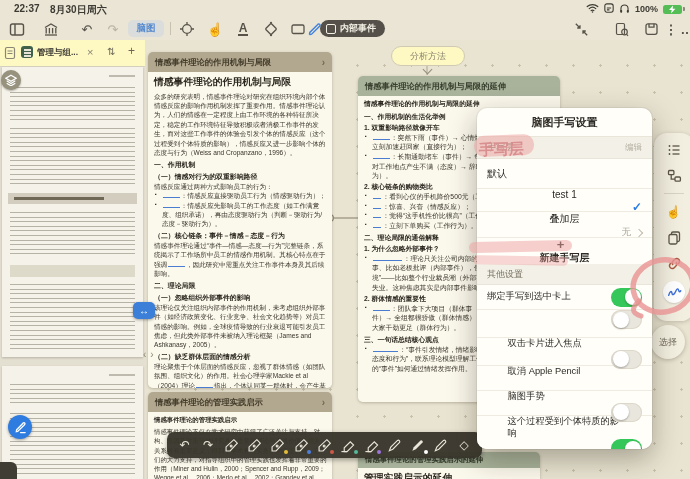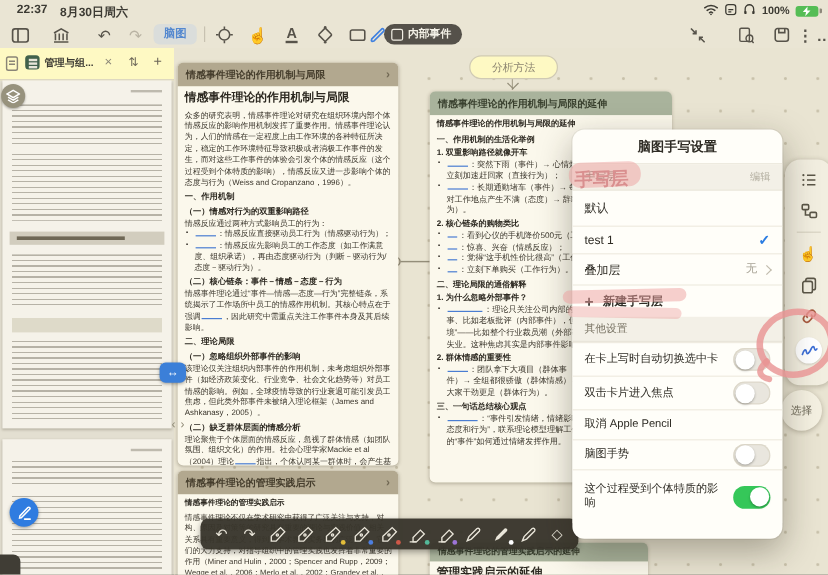--- a/index.html
+++ b/index.html
@@ -95,21 +95,21 @@
   .pdot{position:absolute;width:4px;height:4px;border-radius:50%;right:-1.5px;bottom:-0.5px;}
   
   .popup{position:absolute;left:477px;top:108px;width:175px;height:341px;background:#fffef9;border-radius:10px;
     box-shadow:0 10px 28px rgba(40,35,20,.35),0 0 0 1px rgba(0,0,0,.05);z-index:6;display:flex;flex-direction:column;overflow:hidden;}
   .pp-title{flex:none;height:28px;display:flex;align-items:center;justify-content:center;font-size:11px;font-weight:700;
     color:#2e2b24;border-bottom:1px solid #e9e5d9;}
   .pp-sec{flex:none;background:#f3f0e7;display:flex;align-items:center;padding:0 10px;font-size:9px;color:#787263;
     border-bottom:1px solid #e9e5da;}
   .pp-edit{margin-left:auto;color:#b5b0a2;font-size:8.5px;}
   .pp-row{flex:none;display:flex;align-items:center;padding:0 10px;font-size:10px;color:#2e2b24;background:#fffef9;}
-  .pp-row.bt{border-top:1px solid #efebe0;}
+  .pp-row.bt{border-top:1px solid #efebe0;flex-direction:column;}
   .check{margin-left:auto;color:#2a7ce2;font-weight:700;font-size:12px;}
   .pp-val{margin-left:auto;display:flex;align-items:center;color:#a8a396;font-size:9.5px;}
   .chev-r{display:inline-block;width:5px;height:5px;border-top:1.4px solid #c0bbac;border-right:1.4px solid #c0bbac;
     transform:rotate(45deg);margin-left:5px;}
   .plus{font-size:13px;font-weight:700;margin-right:8px;color:#33302a;line-height:1;}
   .pp-tgl{font-size:9.3px;}
   .pp-tgl span.lbl{width:114px;line-height:1.25;}
   .tg{margin-left:auto;width:31px;height:19px;border-radius:10px;position:relative;flex:none;}
   .tg i{position:absolute;top:1.5px;width:16px;height:16px;border-radius:50%;background:#fff;
     box-shadow:0 1px 2px rgba(0,0,0,.3);}
@@ -489,22 +489,27 @@
           <b class="chev-r"></b>
         </span>
     </div>
     <div class="pp-row bt" style="height:26px">
       <span class="plus">+</span>
       <span style="font-weight:700">新建手写层</span>
     </div>
     <div class="pp-sec" style="height:20px">
       <span>其他设置</span>
     </div>
+    <div class="pp-row pp-tgl" style="height:24px">
+      <span class="lbl">绑定手写到选中卡上</span>
+      <span class="tg on">
+          <i></i>
+        </span>
+    </div>
     <div class="pp-row pp-tgl bt" style="height:27px">
-      <span class="lbl">在卡上写时自动切换选中卡</span>
       <span class="tg off">
           <i></i>
         </span>
     </div>
     <div class="pp-row pp-tgl bt" style="height:27px">
       <span class="lbl">双击卡片进入焦点</span>
       <span class="tg off">
           <i></i>
         </span>
     </div>

